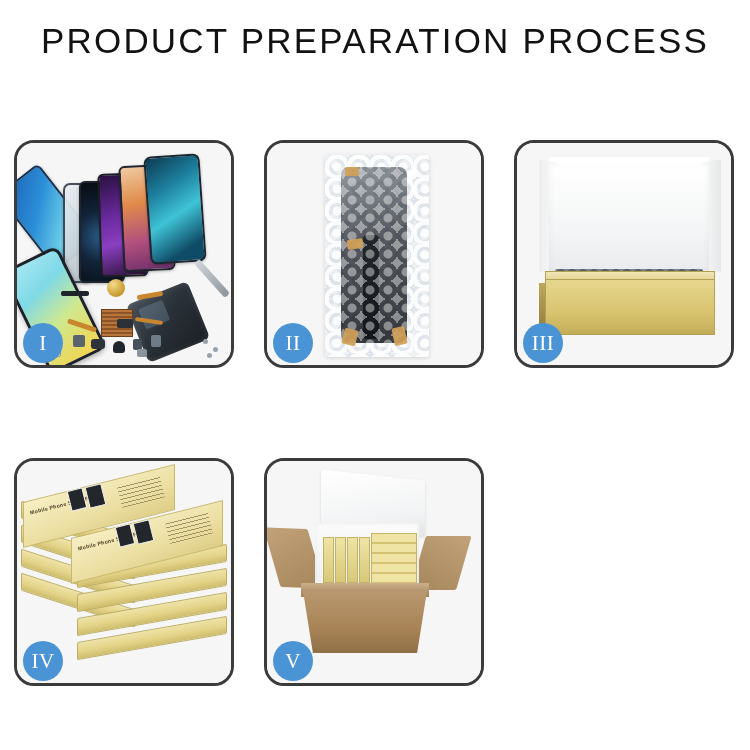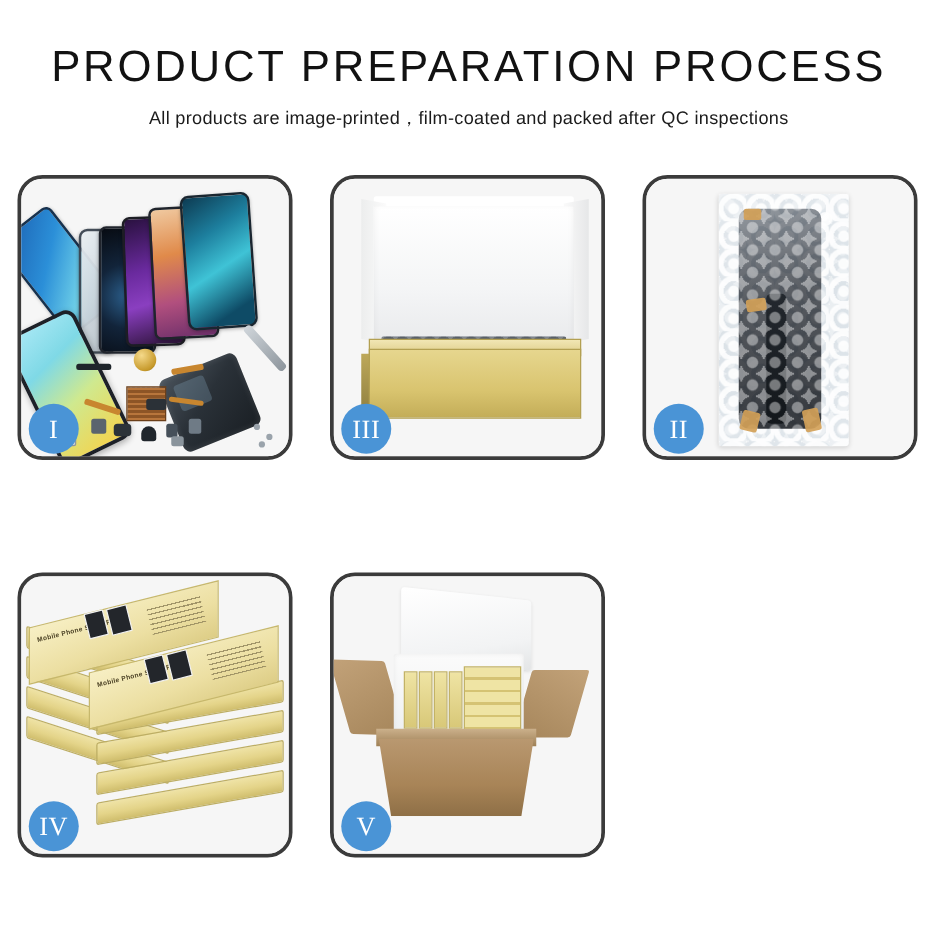--- a/index.html
+++ b/index.html
@@ -11,21 +11,21 @@
     width: 750px;
     height: 750px;
     font-family: "Liberation Sans", sans-serif;
     overflow: hidden;
     position: relative;
   }
 
   
   .header {
     width: 750px;
-    padding-top: 36px;
+    padding-top: 23px;
     text-align: center;
   }
   .title {
     font-family: "Liberation Sans", sans-serif;
     font-size: 35px;
     font-weight: 500;
     letter-spacing: 2.2px;
     color: #121212;
     line-height: 1.0;
     white-space: nowrap;
@@ -446,21 +446,20 @@
     border-radius: 1px;
   }
   .p6 .tp1 { left: 42px; top: 86px; width: 16px; height: 18px; }
   .p6 .tp2 { left: 46px; top: 150px; width: 16px; height: 18px; }
 </style>
 </head>
 <body>
 
 <div class="header">
   <div class="title">PRODUCT PREPARATION PROCESS</div>
-  <div class="subtitle">All products are image-printed，film-coated and packed after QC inspections</div>
 </div>
 
 <div class="grid">
 
   <div class="panel p1">
     <div class="stage">
       <div class="phone ph-blue-tilt"></div>
       <div class="phone ph-glass"></div>
       <div class="phone ph-dark"></div>
       <div class="phone ph-purple"></div>
@@ -483,46 +482,46 @@
       <div class="part s7"></div>
       <div class="part s8"></div>
       <div class="part s9"></div>
       <div class="screw w1"></div>
       <div class="screw w2"></div>
       <div class="screw w3"></div>
     </div>
     <div class="badge">I</div>
   </div>
 
+  <div class="panel p2">
+    <div class="stage">
+      <div class="bag"></div>
+      <div class="screen"></div>
+      <div class="cable"></div>
+      <div class="bubbles"></div>
+      <div class="tape t1"></div>
+      <div class="tape t2"></div>
+      <div class="tape t3"></div>
+      <div class="tape t4"></div>
+    </div>
+    <div class="badge">II</div>
+  </div>
+
   <div class="panel p3">
     <div class="stage">
       <div class="lidtop"></div>
       <div class="lidL"></div>
       <div class="lidR"></div>
       <div class="foamback"></div>
       <div class="grey"></div>
       <div class="boxlip"></div>
       <div class="side"></div>
       <div class="boxbody"></div>
     </div>
     <div class="badge">III</div>
-  </div>
-
-  <div class="panel p2">
-    <div class="stage">
-      <div class="bag"></div>
-      <div class="screen"></div>
-      <div class="cable"></div>
-      <div class="bubbles"></div>
-      <div class="tape t1"></div>
-      <div class="tape t2"></div>
-      <div class="tape t3"></div>
-      <div class="tape t4"></div>
-    </div>
-    <div class="badge">II</div>
   </div>
 
   <div class="panel p4">
     <div class="stage">
       <div class="layer sL4"></div>
       <div class="layer sL3"></div>
       <div class="layer sL2"></div>
       <div class="layer sL1"></div>
       <div class="layer sR4"></div>
       <div class="layer sR3"></div>

